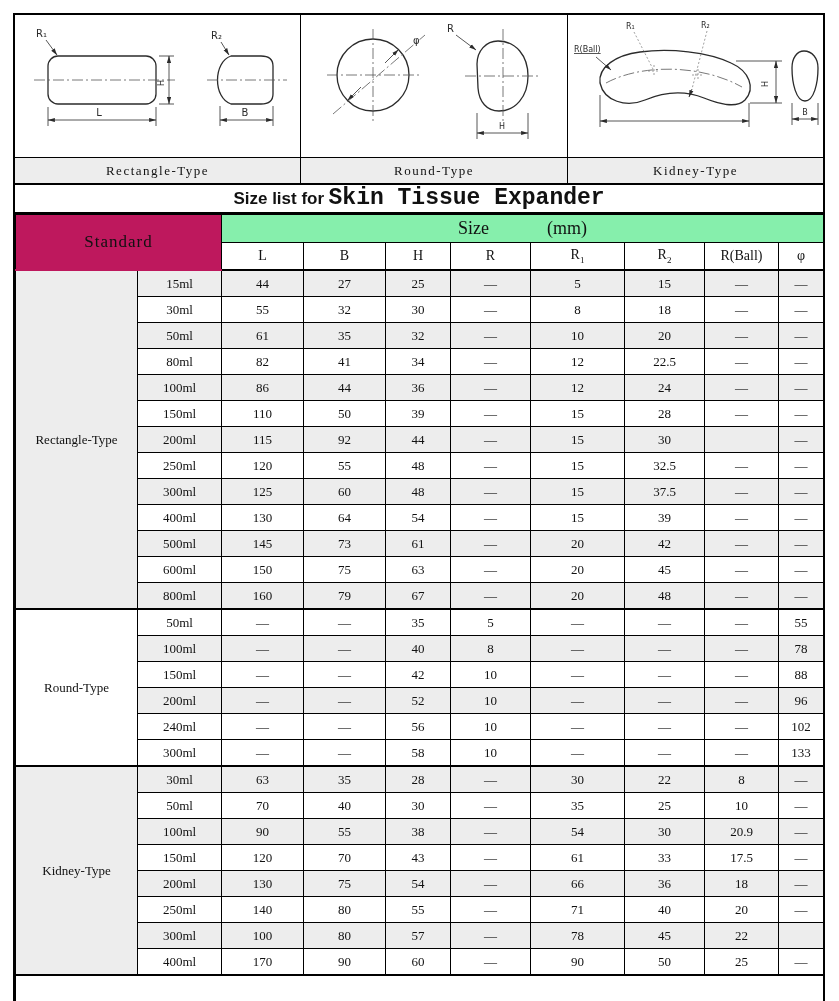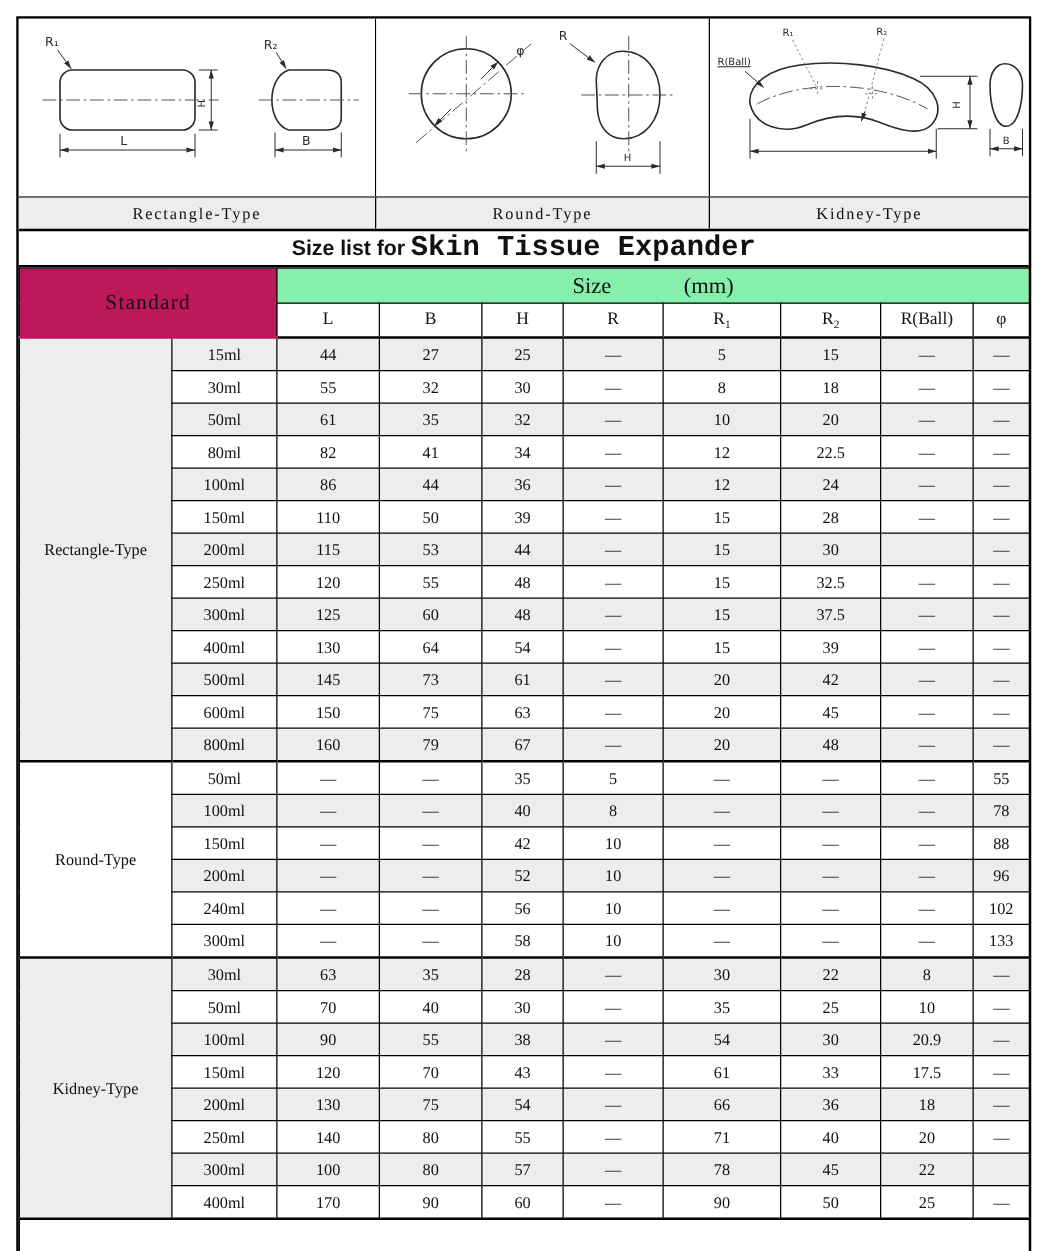--- a/index.html
+++ b/index.html
@@ -262,21 +262,21 @@
           <td>39</td>
           <td>—</td>
           <td>15</td>
           <td>28</td>
           <td>—</td>
           <td>—</td>
         </tr>
         <tr class="shaded">
           <td>200ml</td>
           <td>115</td>
-          <td>53</td>
+          <td>92</td>
           <td>44</td>
           <td>—</td>
           <td>15</td>
           <td>30</td>
           <td></td>
           <td>—</td>
         </tr>
         <tr>
           <td>250ml</td>
           <td>120</td>

